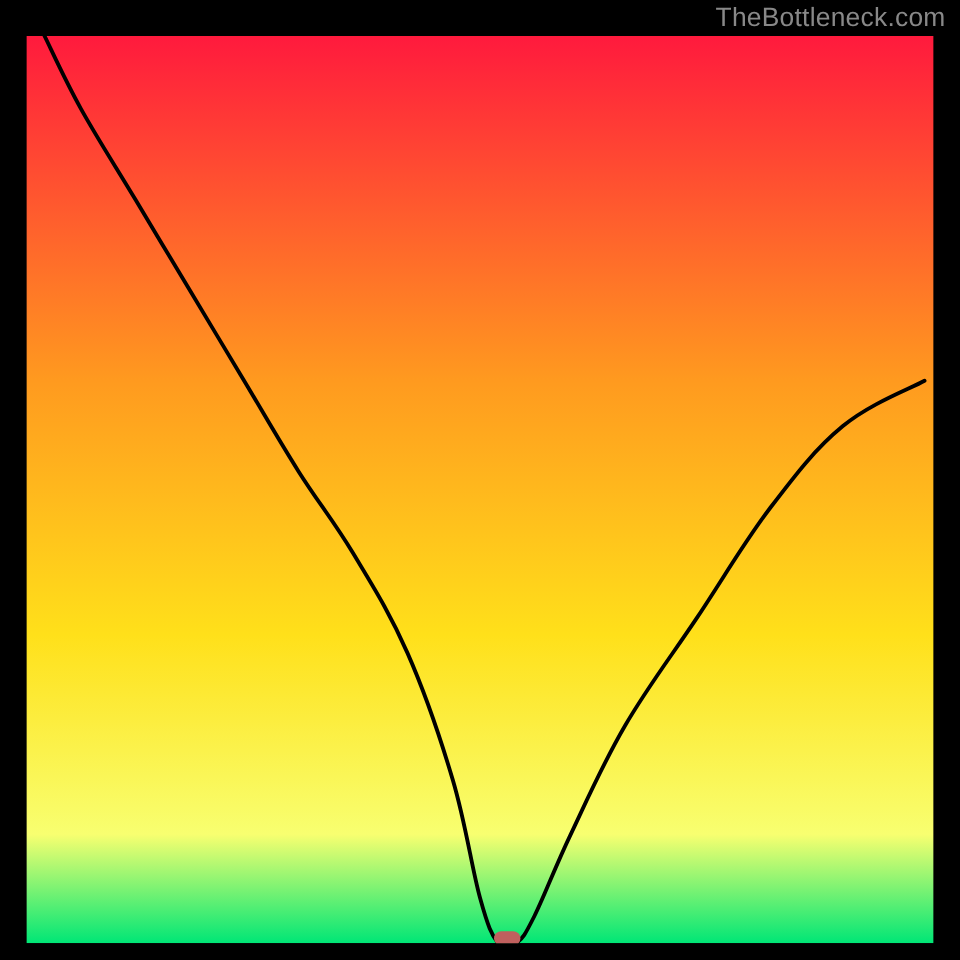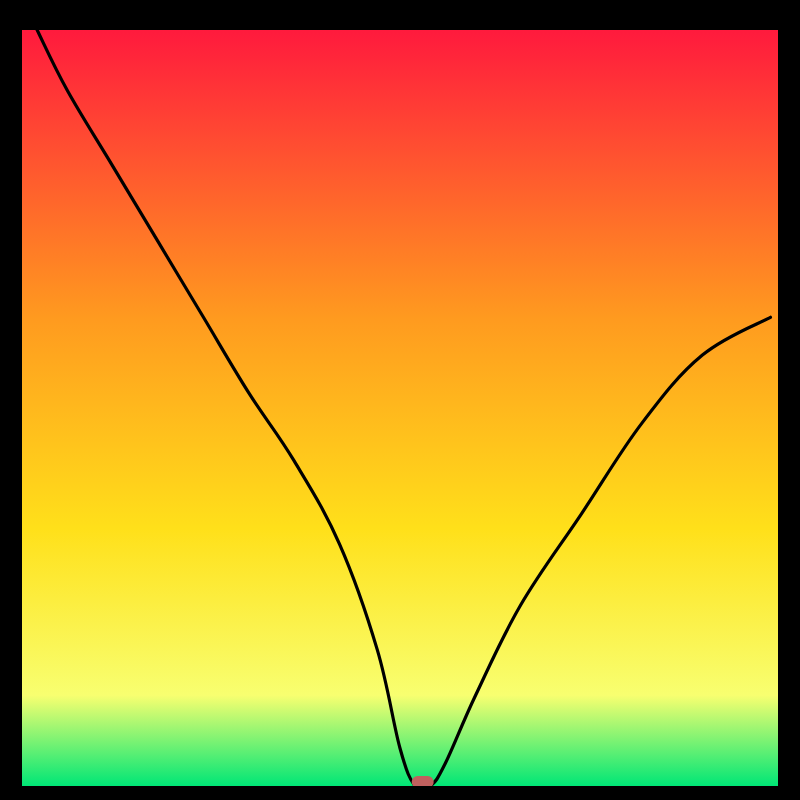--- a/index.html
+++ b/index.html
@@ -36,20 +36,21 @@
     width: 756px;
     height: 756px;
   }
   svg { display: block; }
 </style>
 </head>
 <body>
 
 <div class="frame">
 
+  <div class="watermark">TheBottleneck.com</div>
 
   <div class="plot-wrap">
     <svg id="chart-svg" width="756" height="756" viewBox="0 0 756 756">
       <defs>
         <linearGradient id="bg-grad" x1="0" y1="0" x2="0" y2="1">
           <stop id="g0" offset="0%" stop-color="#ff1a3d"></stop>
           <stop id="g1" offset="38%" stop-color="#ff9a1f"></stop>
           <stop id="g2" offset="66%" stop-color="#ffe01a"></stop>
           <stop id="g3" offset="88%" stop-color="#f8ff70"></stop>
           <stop id="g4" offset="100%" stop-color="#00e676"></stop>

